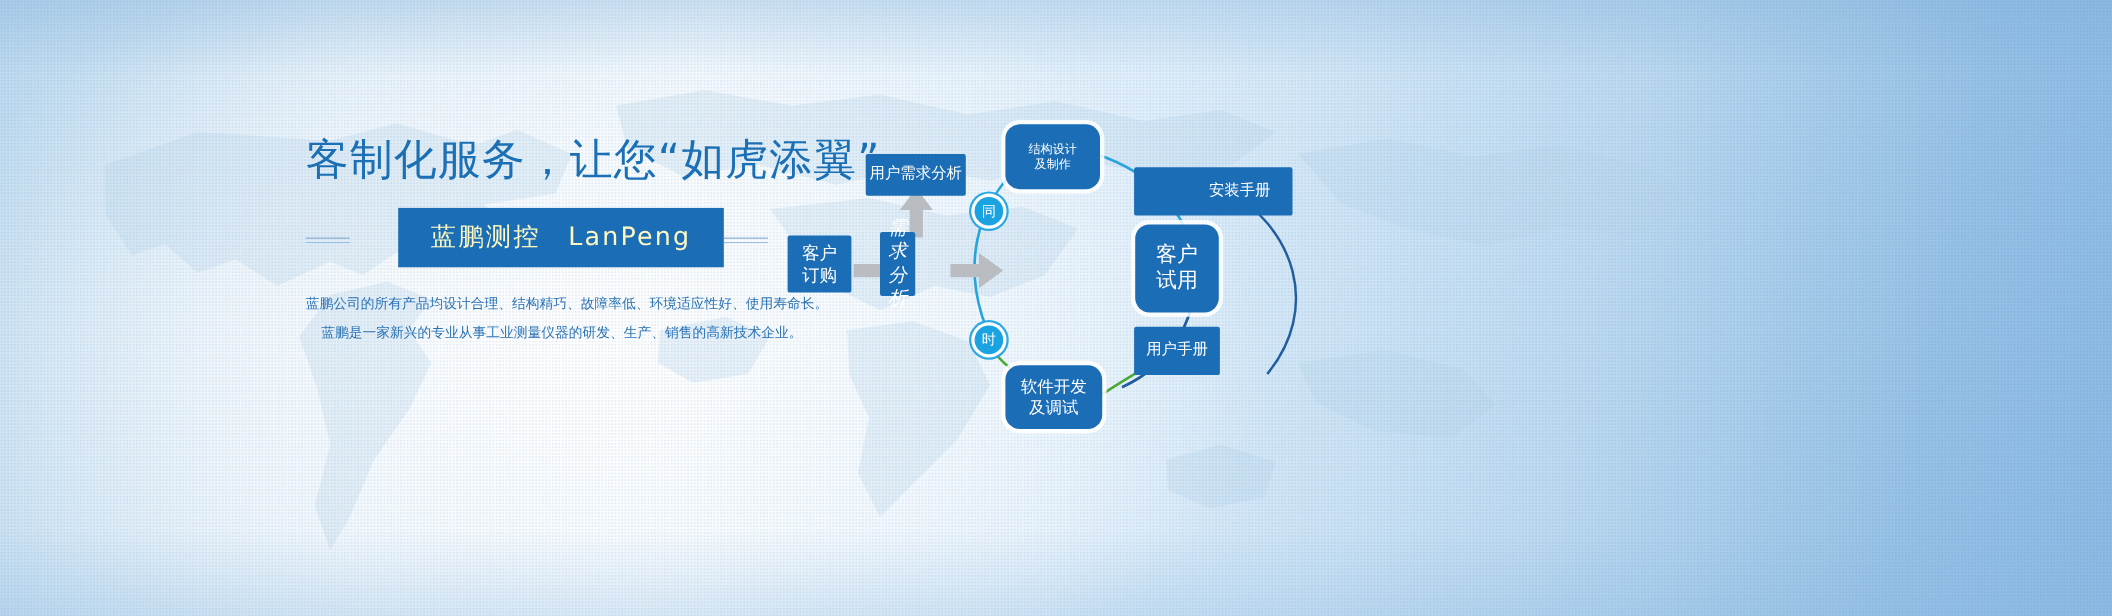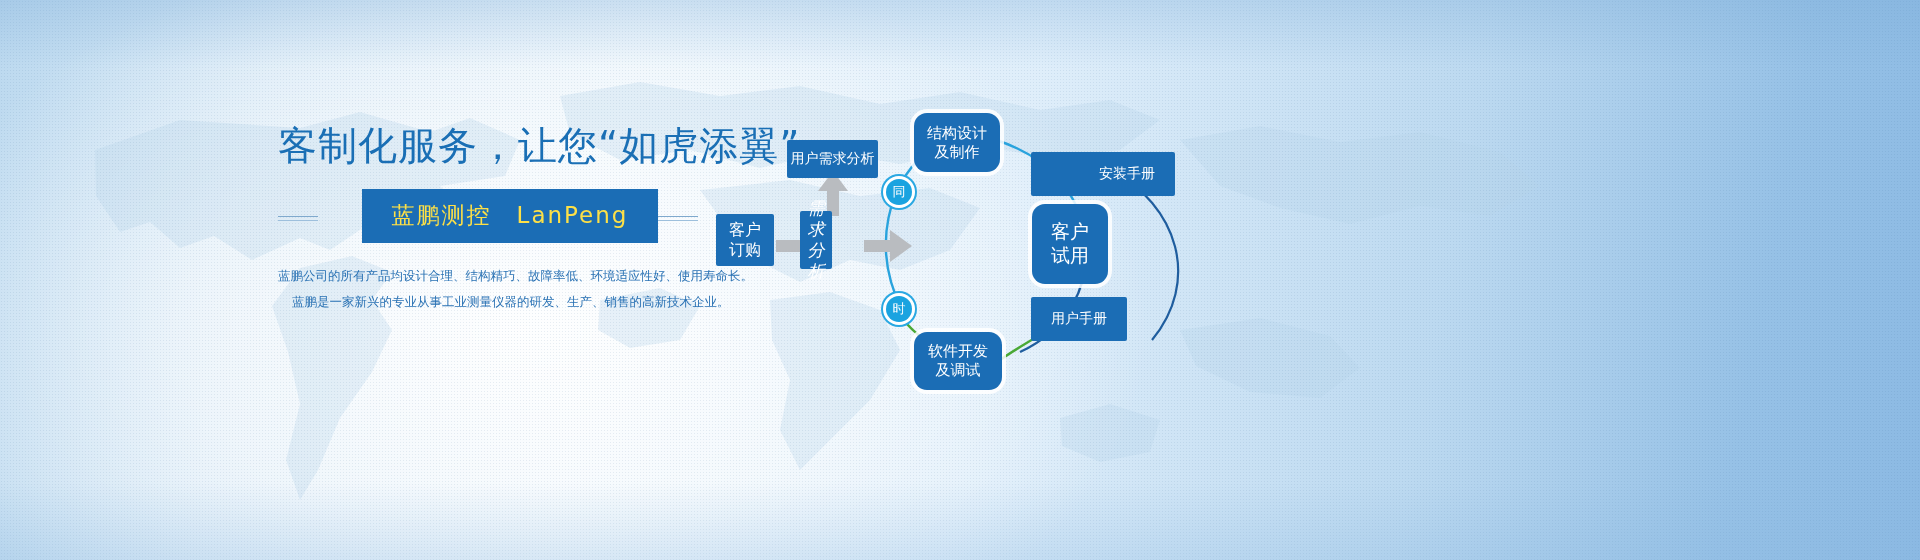--- a/index.html
+++ b/index.html
@@ -19,21 +19,21 @@
     background:linear-gradient(180deg, rgba(120,170,215,.30) 0%, rgba(255,255,255,0) 12%, rgba(255,255,255,0) 86%, rgba(140,185,225,.28) 100%);}
   #map{position:absolute;inset:0;opacity:.40;pointer-events:none;}
 
   
   #copy{position:absolute;left:278px;top:126px;width:420px;}
   .headline{font-size:39px;line-height:1;color:#1a6fb5;letter-spacing:1px;white-space:nowrap;
     font-family:"DejaVu Sans","Liberation Sans",sans-serif;}
   .badge-row{display:flex;align-items:center;margin-top:24px;}
   .rule{height:1px;width:58px;background:#7fa9cd;position:relative;}
   .rule:after{content:"";position:absolute;left:0;top:4px;width:100%;height:1px;background:#9dbfdc;}
-  .badge{background:#1b6db5;color:#fde047;font-size:23px;letter-spacing:2px;
+  .badge{background:#1b6db5;color:#fef9c3;font-size:23px;letter-spacing:2px;
     padding:11px 30px 12px 30px;white-space:nowrap;
     font-family:"DejaVu Sans","Liberation Sans",sans-serif;margin-left:44px;}
   .sub{margin-top:20px;color:#2a72b4;font-size:12.5px;line-height:2.05;white-space:nowrap;
     font-family:"DejaVu Sans","Liberation Sans",sans-serif;}
   .sub .l2{padding-left:14px;}
 
   
   #flow{position:absolute;left:0;top:0;width:1920px;height:560px;}
   .node{position:absolute;background:#1b6db5;color:#fff;display:flex;align-items:center;
     justify-content:center;text-align:center;line-height:1.25;
@@ -122,39 +122,39 @@
       </div>
     </div>
 
     <div class="node sq" style="left:800px;top:211px;width:32px;height:58px;font-size:17px;font-style:italic;">
       <div>
         <div>需求</div>
         <div>分析</div>
       </div>
     </div>
 
-    <div class="node rr" style="left:914px;top:113px;width:86px;height:59px;font-size:15px;">
+    <div class="node rr" style="left:914px;top:113px;width:86px;height:59px;font-size:11px;">
       <div>
         <div>结构设计</div>
         <div>及制作</div>
       </div>
     </div>
 
     <div class="node sq" style="left:1031px;top:152px;width:96px;height:44px;font-size:14px;padding-left:48px;">
       <span>安装手册</span>
     </div>
 
     <div class="node rr" style="left:1032px;top:204px;width:76px;height:80px;font-size:19px;">
       <div>
         <div>客户</div>
         <div>试用</div>
       </div>
     </div>
 
-    <div class="node sq" style="left:1031px;top:297px;width:96px;height:44px;font-size:14px;">
+    <div class="node sq" style="left:1031px;top:297px;width:78px;height:44px;font-size:14px;">
       <span>用户手册</span>
     </div>
 
     <div class="node rr" style="left:914px;top:332px;width:88px;height:58px;font-size:15px;">
       <div>
         <div>软件开发</div>
         <div>及调试</div>
       </div>
     </div>
 

